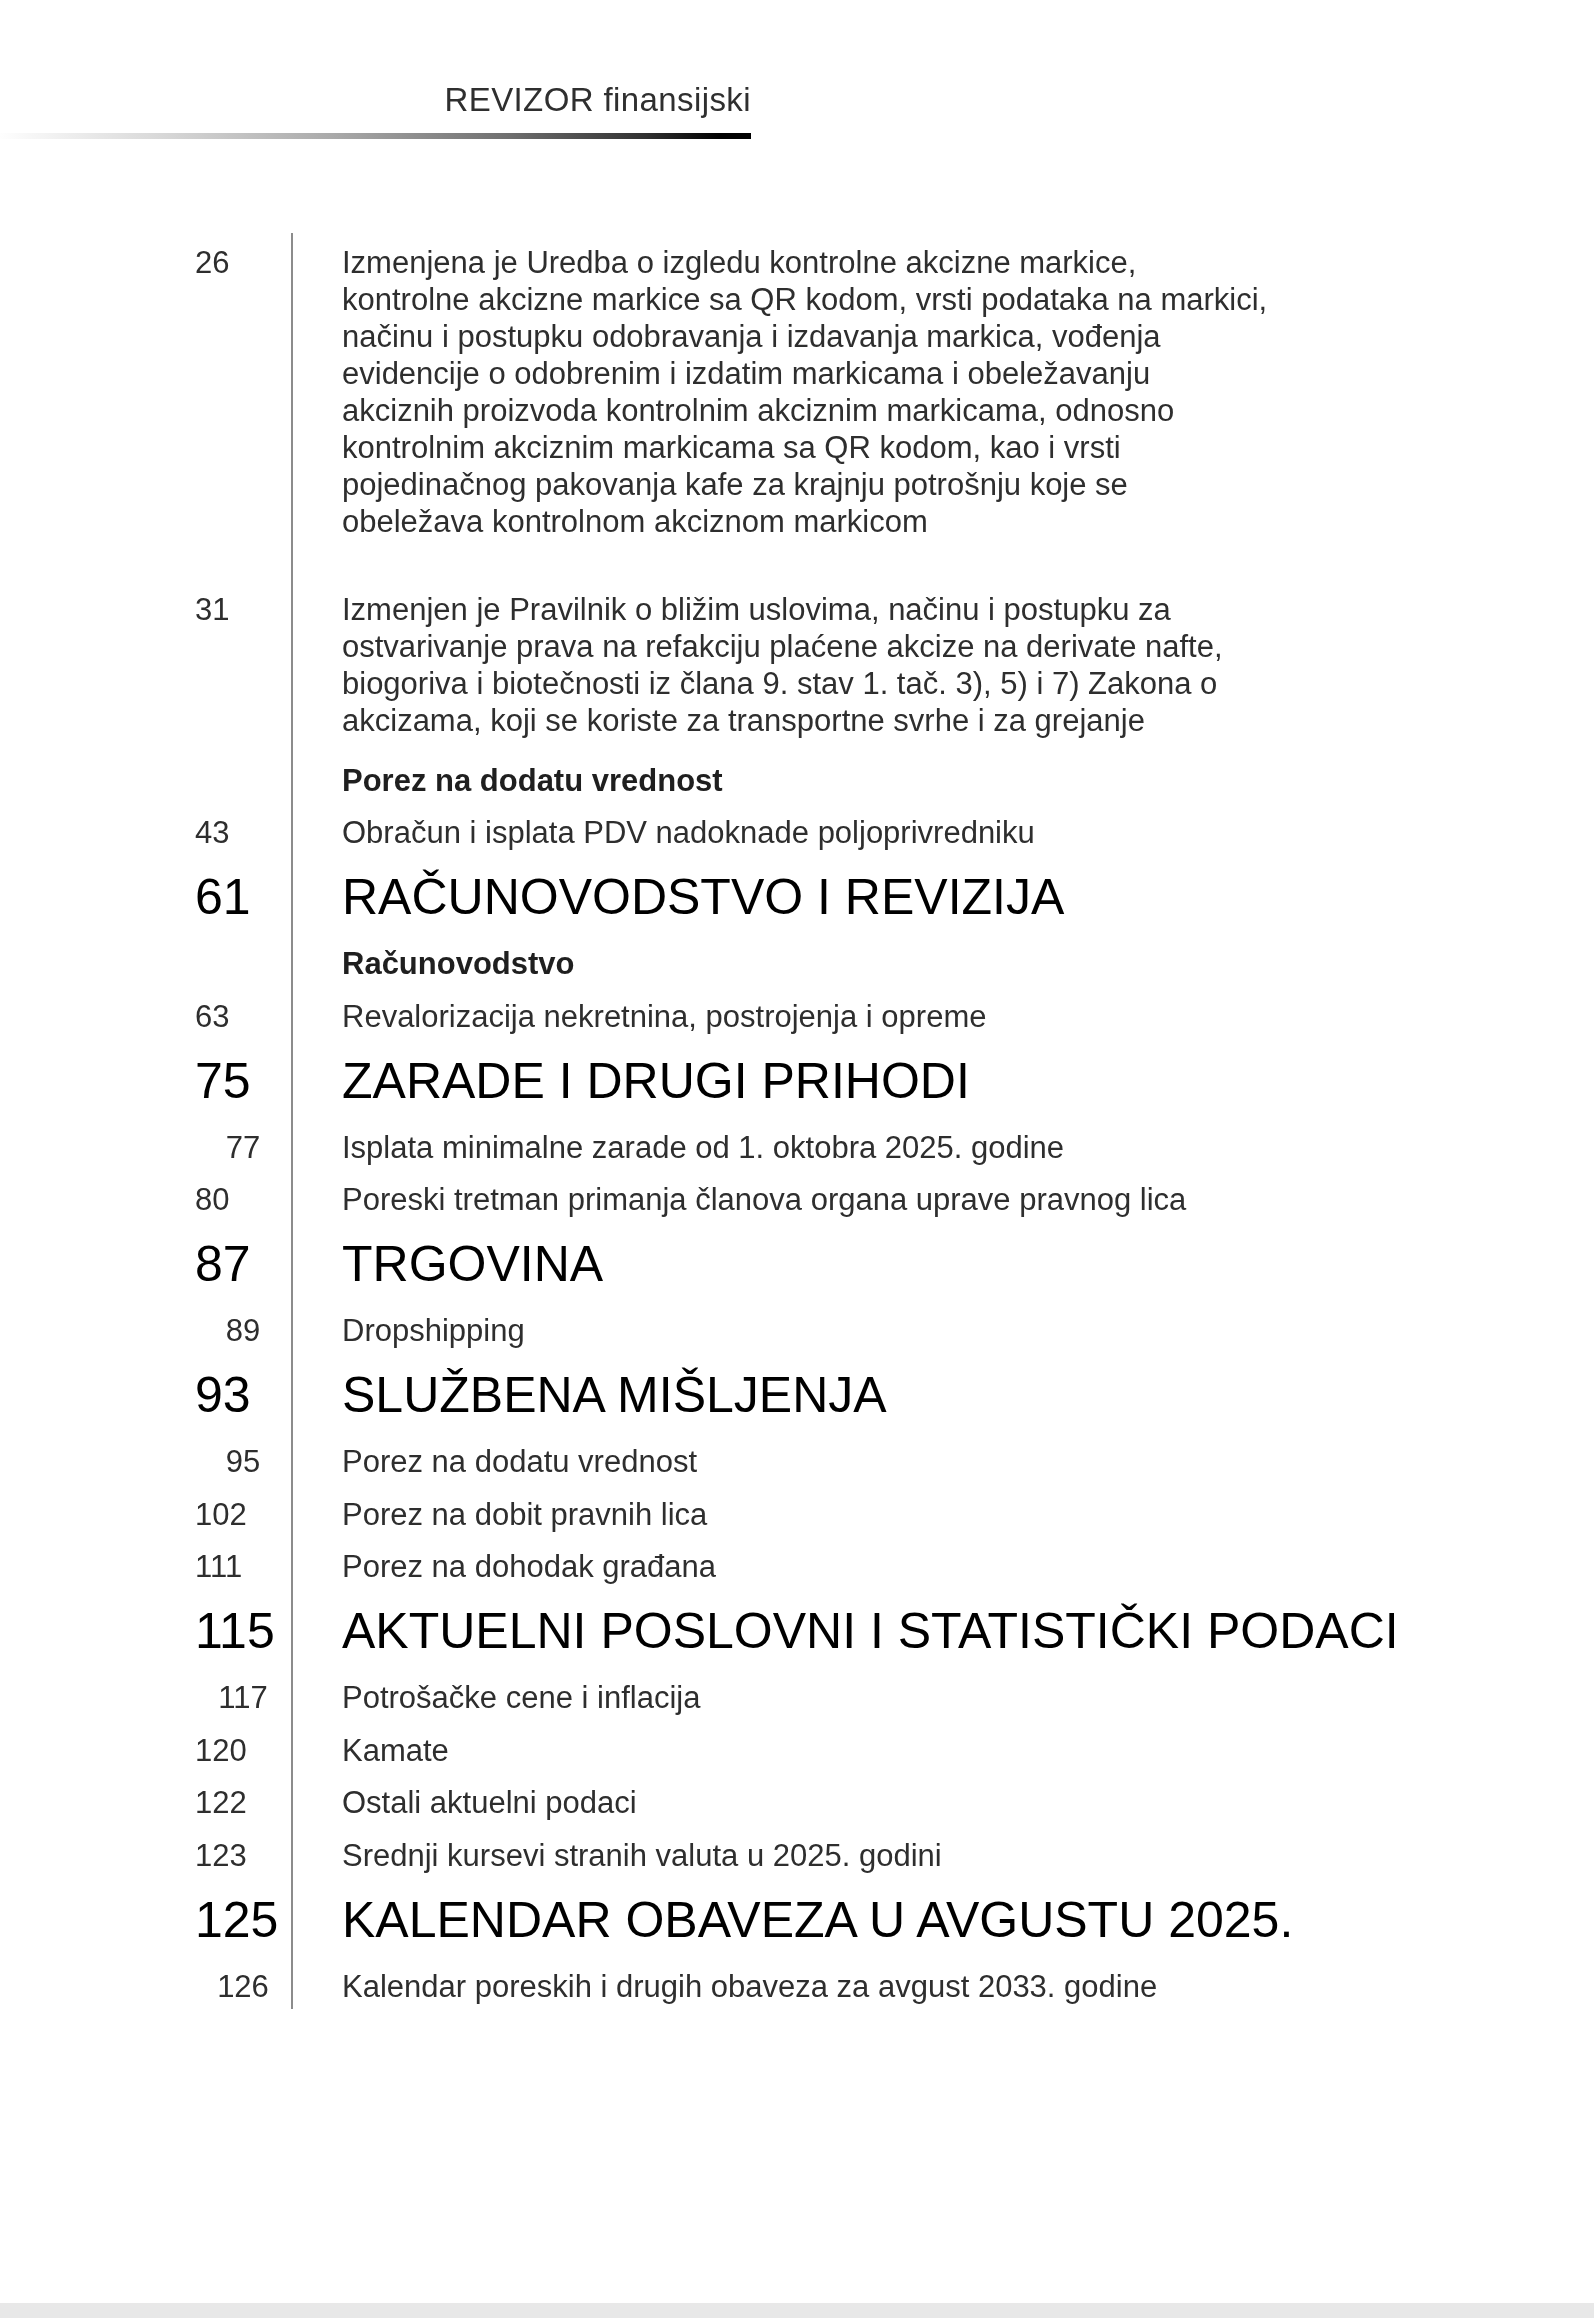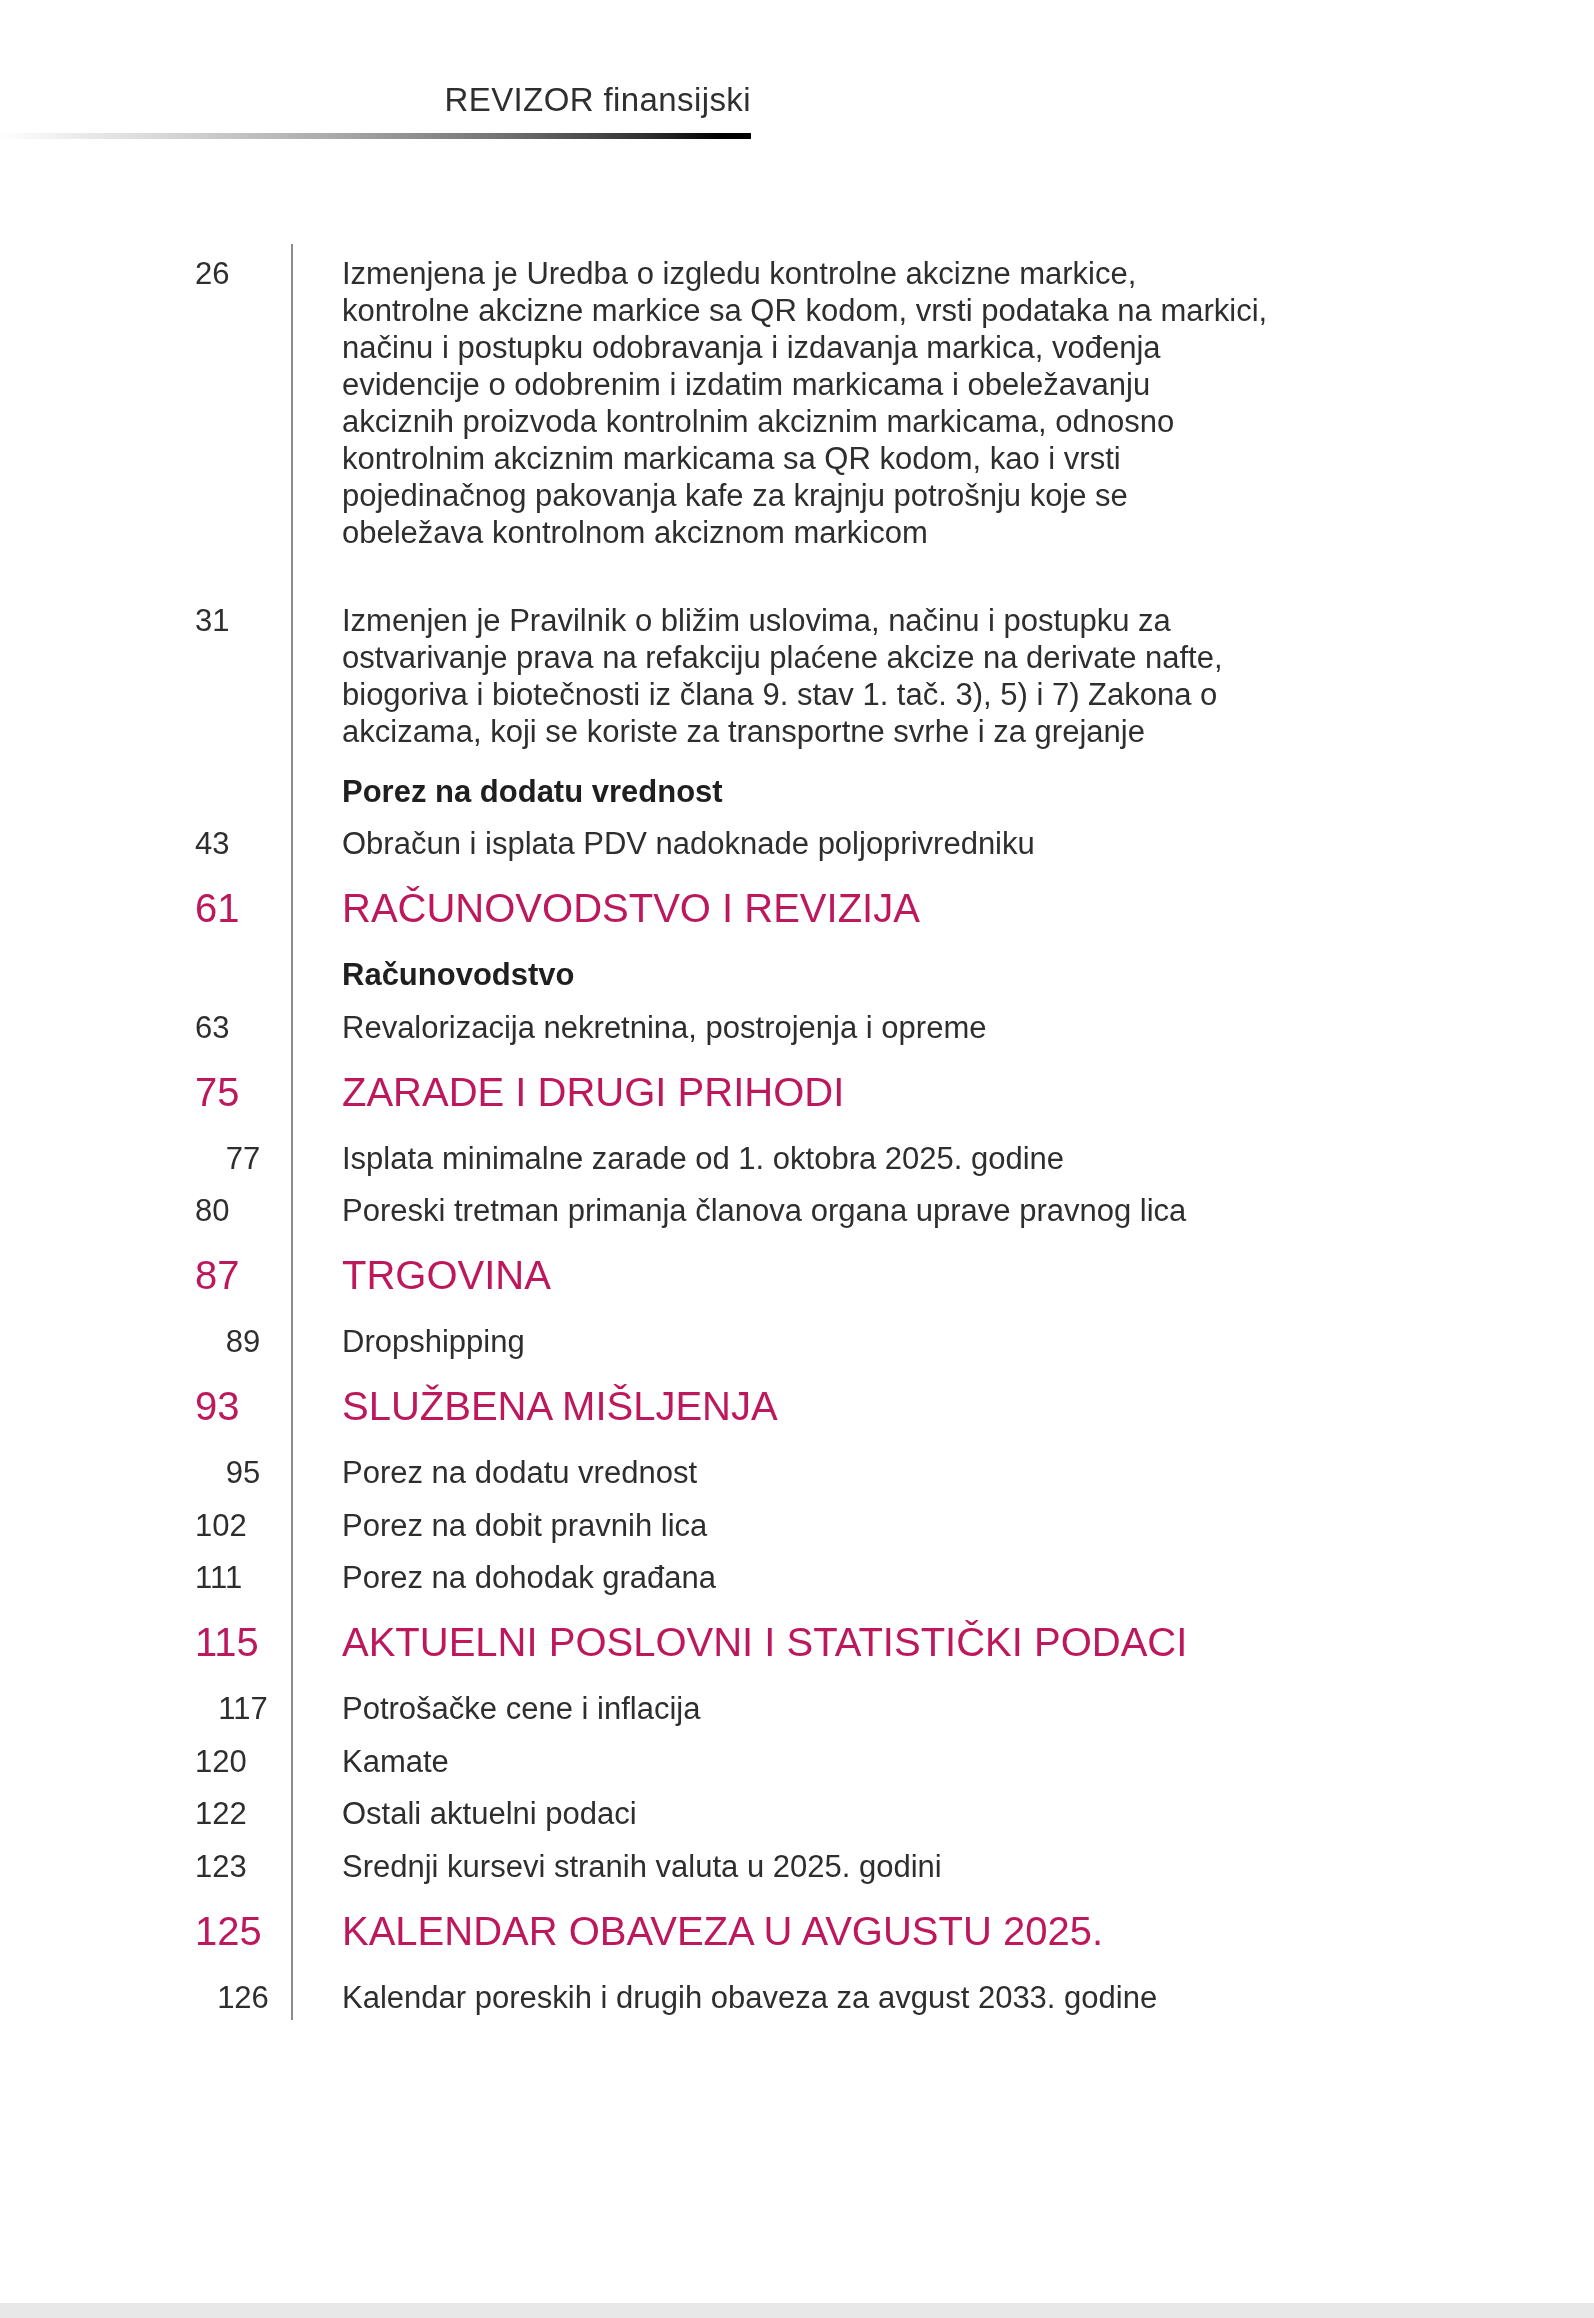--- a/index.html
+++ b/index.html
@@ -22,21 +22,21 @@
   }
   .masthead-rule{
     position:absolute;
     top:133px;left:0;
     width:751px;height:5.7px;
     background:linear-gradient(to right,#fefefe 0%,#d7d7d7 22%,#a8a8a8 45%,#6e6e6e 68%,#303030 86%,#000000 96%);
   }
   
   .toc{
     position:absolute;
-    left:195px;top:239px;
+    left:195px;top:228px;
     width:1210px;
     display:flex;
     flex-direction:column;
   }
   .toc-divider{
     position:absolute;
     left:96px;top:4.9px;bottom:-4.9px;
     width:1.6px;
     background:#8c8c8c;
   }
@@ -52,22 +52,22 @@
     font-size:31px;line-height:37px;
     color:#2e2e2e;
   }
   .content{
     padding-left:51px;
     font-size:31px;line-height:37px;
     color:#2e2e2e;
   }
   .t-row.head .num,
   .t-row.head .content{
-    font-size:40px;line-height:47px;
-    color:#be185d;
+    font-size:50px;line-height:47px;
+    color:#000000;
   }
   .t-row.sub .content{
     font-weight:700;
     color:#1f1f1f;
   }
   .content .line{white-space:nowrap;}
 </style>
 </head>
 <body>
 

